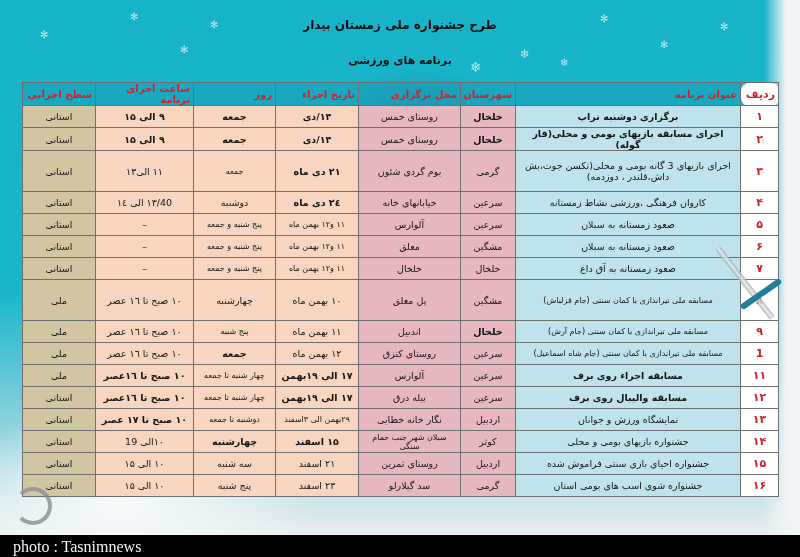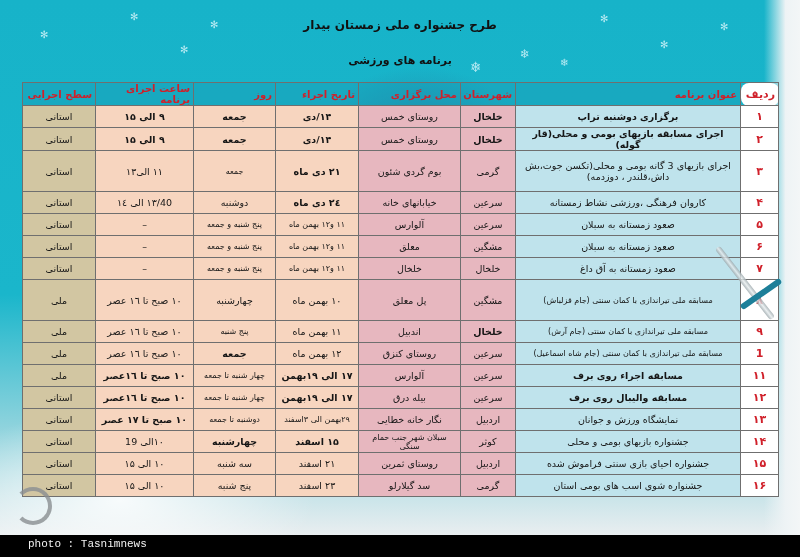--- a/index.html
+++ b/index.html
@@ -57,22 +57,22 @@
     background: #1d7f99; transform: rotate(55deg); border-radius: 3px;
   }
   .logo-mark {
     position: absolute; left: 14px; top: 487px; width: 30px; height: 30px;
     border-radius: 50%; border: 4px solid #8a8f92; border-left-color: transparent; opacity: 0.8;
   }
   .caption-bar {
     position: absolute; left: 0; top: 535px; width: 800px; height: 22px; background: #000;
   }
   .caption {
-    position: absolute; left: 28px; top: 3px; color: #f2f2f2; font-size: 11px;
-    font-family: Liberation Mono, monospace;
+    position: absolute; left: 13px; top: 3px; color: #f2f2f2; font-size: 16px;
+    font-family: Liberation Serif, serif;
   }
 </style>
 </head>
 <body>
 
 <div class="poster">
   <span class="flake" style="left:40px;top:30px">✻</span>
   <span class="flake" style="left:130px;top:12px">✻</span>
   <span class="flake" style="left:180px;top:45px">✻</span>
   <span class="flake" style="left:210px;top:20px">✻</span>

